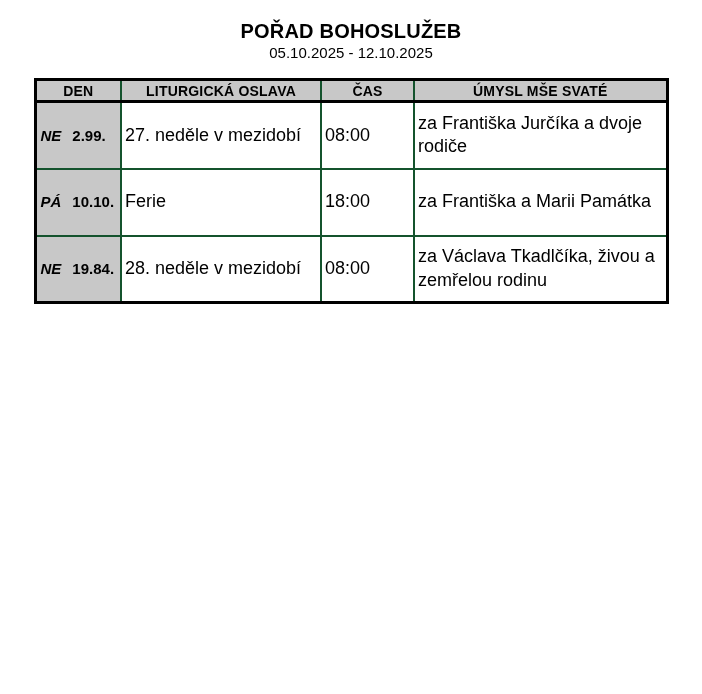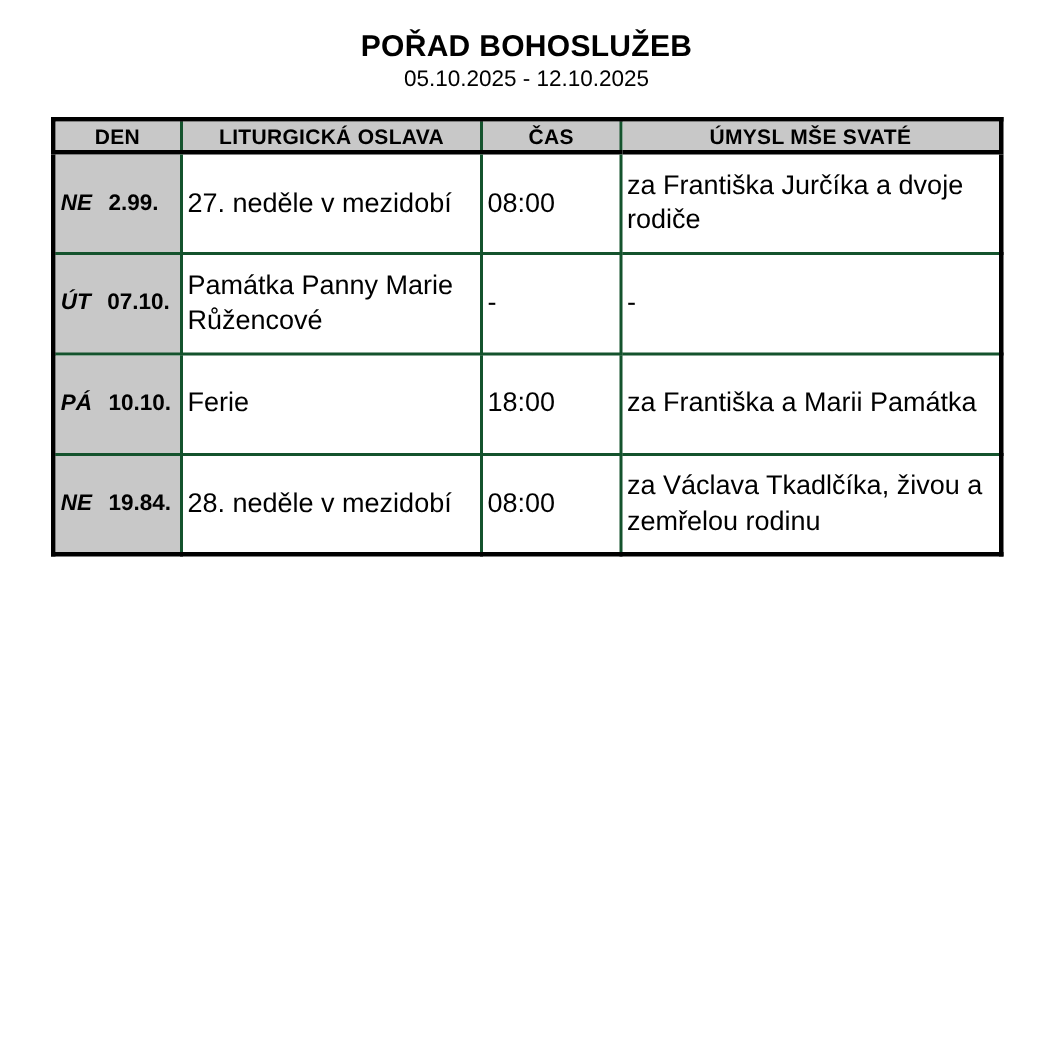--- a/index.html
+++ b/index.html
@@ -104,27 +104,20 @@
       </tr>
     </thead>
     <tbody>
         <tr>
           <td class="day-cell"><span class="day-abbrev">NE</span><span class="day-date">2.99.</span></td>
           <td>27. neděle v mezidobí</td>
           <td>08:00</td>
           <td>za Františka Jurčíka a dvoje rodiče</td>
         </tr>
         <tr>
-          <td class="day-cell"><span class="day-abbrev">ÚT</span><span class="day-date">07.10.</span></td>
-          <td>Památka Panny Marie
-Růžencové</td>
-          <td>-</td>
-          <td>-</td>
-        </tr>
-        <tr>
           <td class="day-cell"><span class="day-abbrev">PÁ</span><span class="day-date">10.10.</span></td>
           <td>Ferie</td>
           <td>18:00</td>
           <td>za Františka a Marii Památka</td>
         </tr>
         <tr>
           <td class="day-cell"><span class="day-abbrev">NE</span><span class="day-date">19.84.</span></td>
           <td>28. neděle v mezidobí</td>
           <td>08:00</td>
           <td>za Václava Tkadlčíka, živou a

